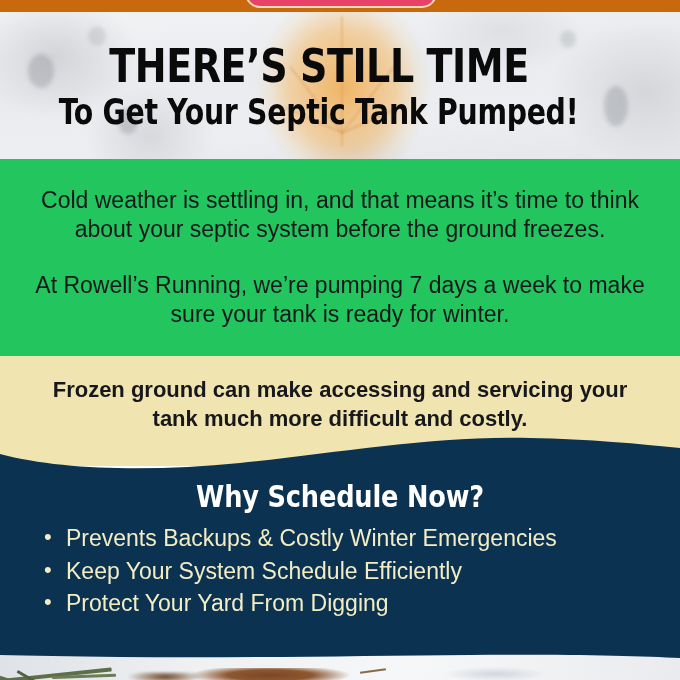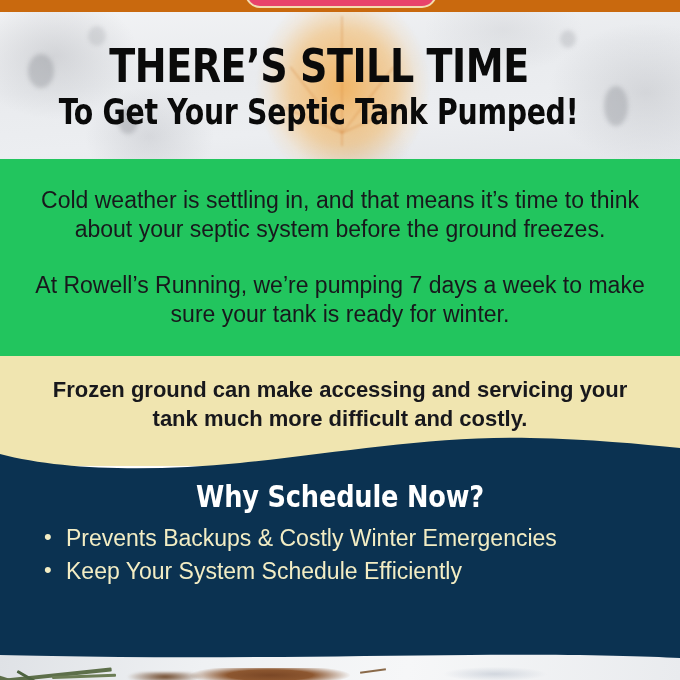--- a/index.html
+++ b/index.html
@@ -329,20 +329,21 @@
 
   <div class="band-navy-wrap">
     <svg class="wave-svg" viewBox="0 0 680 230" preserveAspectRatio="none">
       <path d="M0,24 C60,40 150,42 240,33 C340,23 430,6 530,8 C590,9 640,14 680,18 L680,228 C640,226 560,224 470,225 C360,226 240,228 120,227 C70,226 30,226 0,225 Z" fill="#0B3251"></path>
     </svg>
     <div class="navy-content">
       <h3 class="why-title">Why Schedule Now?</h3>
       <ul class="bullets">
         <li>Prevents Backups &amp; Costly Winter Emergencies</li>
         <li>Keep Your System Schedule Efficiently</li>
+        <li>Protect Your Yard From Digging</li>
       </ul>
     </div>
   </div>
 
   <div class="bottom-photo">
     <div class="shadow-l"></div>
     <div class="dirt"></div>
     <div class="dirt2"></div>
     <div class="twig"></div>
     <div class="grass g1"></div>

